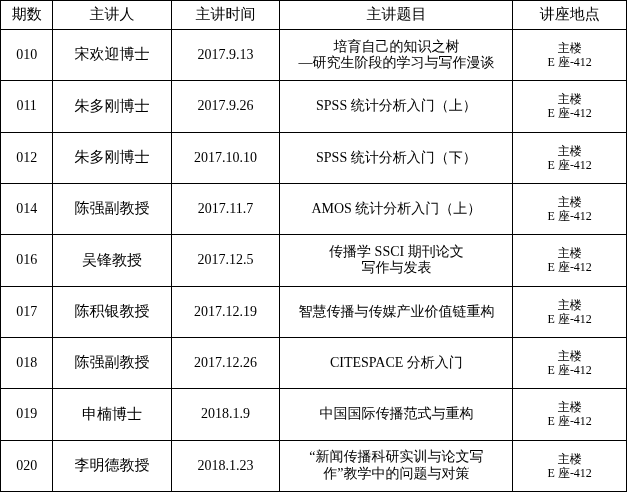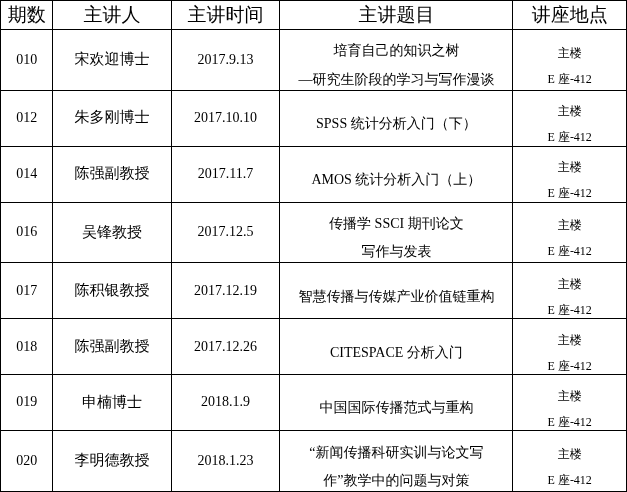--- a/index.html
+++ b/index.html
@@ -24,21 +24,21 @@
   #schedule-table th {
     border: 1px solid #000000;
     text-align: center;
     vertical-align: middle;
     padding: 1px 2px;
     font-weight: normal;
     line-height: 1.18;
     overflow: hidden;
   }
   thead th {
-    font-size: 19px;
+    font-size: 15px;
     font-weight: bold;
     height: 26px;
     margin-top: 24px;
   }
   .col-no    { width: 52px; }
   .col-host  { width: 118px; }
   .col-time  { width: 108px; }
   .col-topic { width: 232px; }
   .col-place { width: 113px; }
 
@@ -59,21 +59,20 @@
     font-size: 14px;
   }
   .cell-place {
     font-size: 12px;
     line-height: 1.35;
   }
   .topic-line,
   .place-line {
     display: block;
     white-space: nowrap;
-    margin-top: 12px;
   }
   .place-line-1 { font-size: 12px; }
   .place-line-2 { font-size: 12px; }
 </style>
 </head>
 <body>
 
 <table id="schedule-table">
   <colgroup>
     <col class="col-no">
@@ -99,20 +98,32 @@
         <td class="cell-topic">
           <span class="topic-line">培育自己的知识之树</span>
           <span class="topic-line">—研究生阶段的学习与写作漫谈</span>
         </td>
         <td class="cell-place">
           <span class="place-line place-line-1">主楼</span>
           <span class="place-line place-line-2">E 座-412</span>
         </td>
       </tr>
       <tr>
+        <td class="cell-no">011</td>
+        <td class="cell-host">朱多刚博士</td>
+        <td class="cell-time">2017.9.26</td>
+        <td class="cell-topic">
+          <span class="topic-line">SPSS 统计分析入门（上）</span>
+        </td>
+        <td class="cell-place">
+          <span class="place-line place-line-1">主楼</span>
+          <span class="place-line place-line-2">E 座-412</span>
+        </td>
+      </tr>
+      <tr>
         <td class="cell-no">012</td>
         <td class="cell-host">朱多刚博士</td>
         <td class="cell-time">2017.10.10</td>
         <td class="cell-topic">
           <span class="topic-line">SPSS 统计分析入门（下）</span>
         </td>
         <td class="cell-place">
           <span class="place-line place-line-1">主楼</span>
           <span class="place-line place-line-2">E 座-412</span>
         </td>

